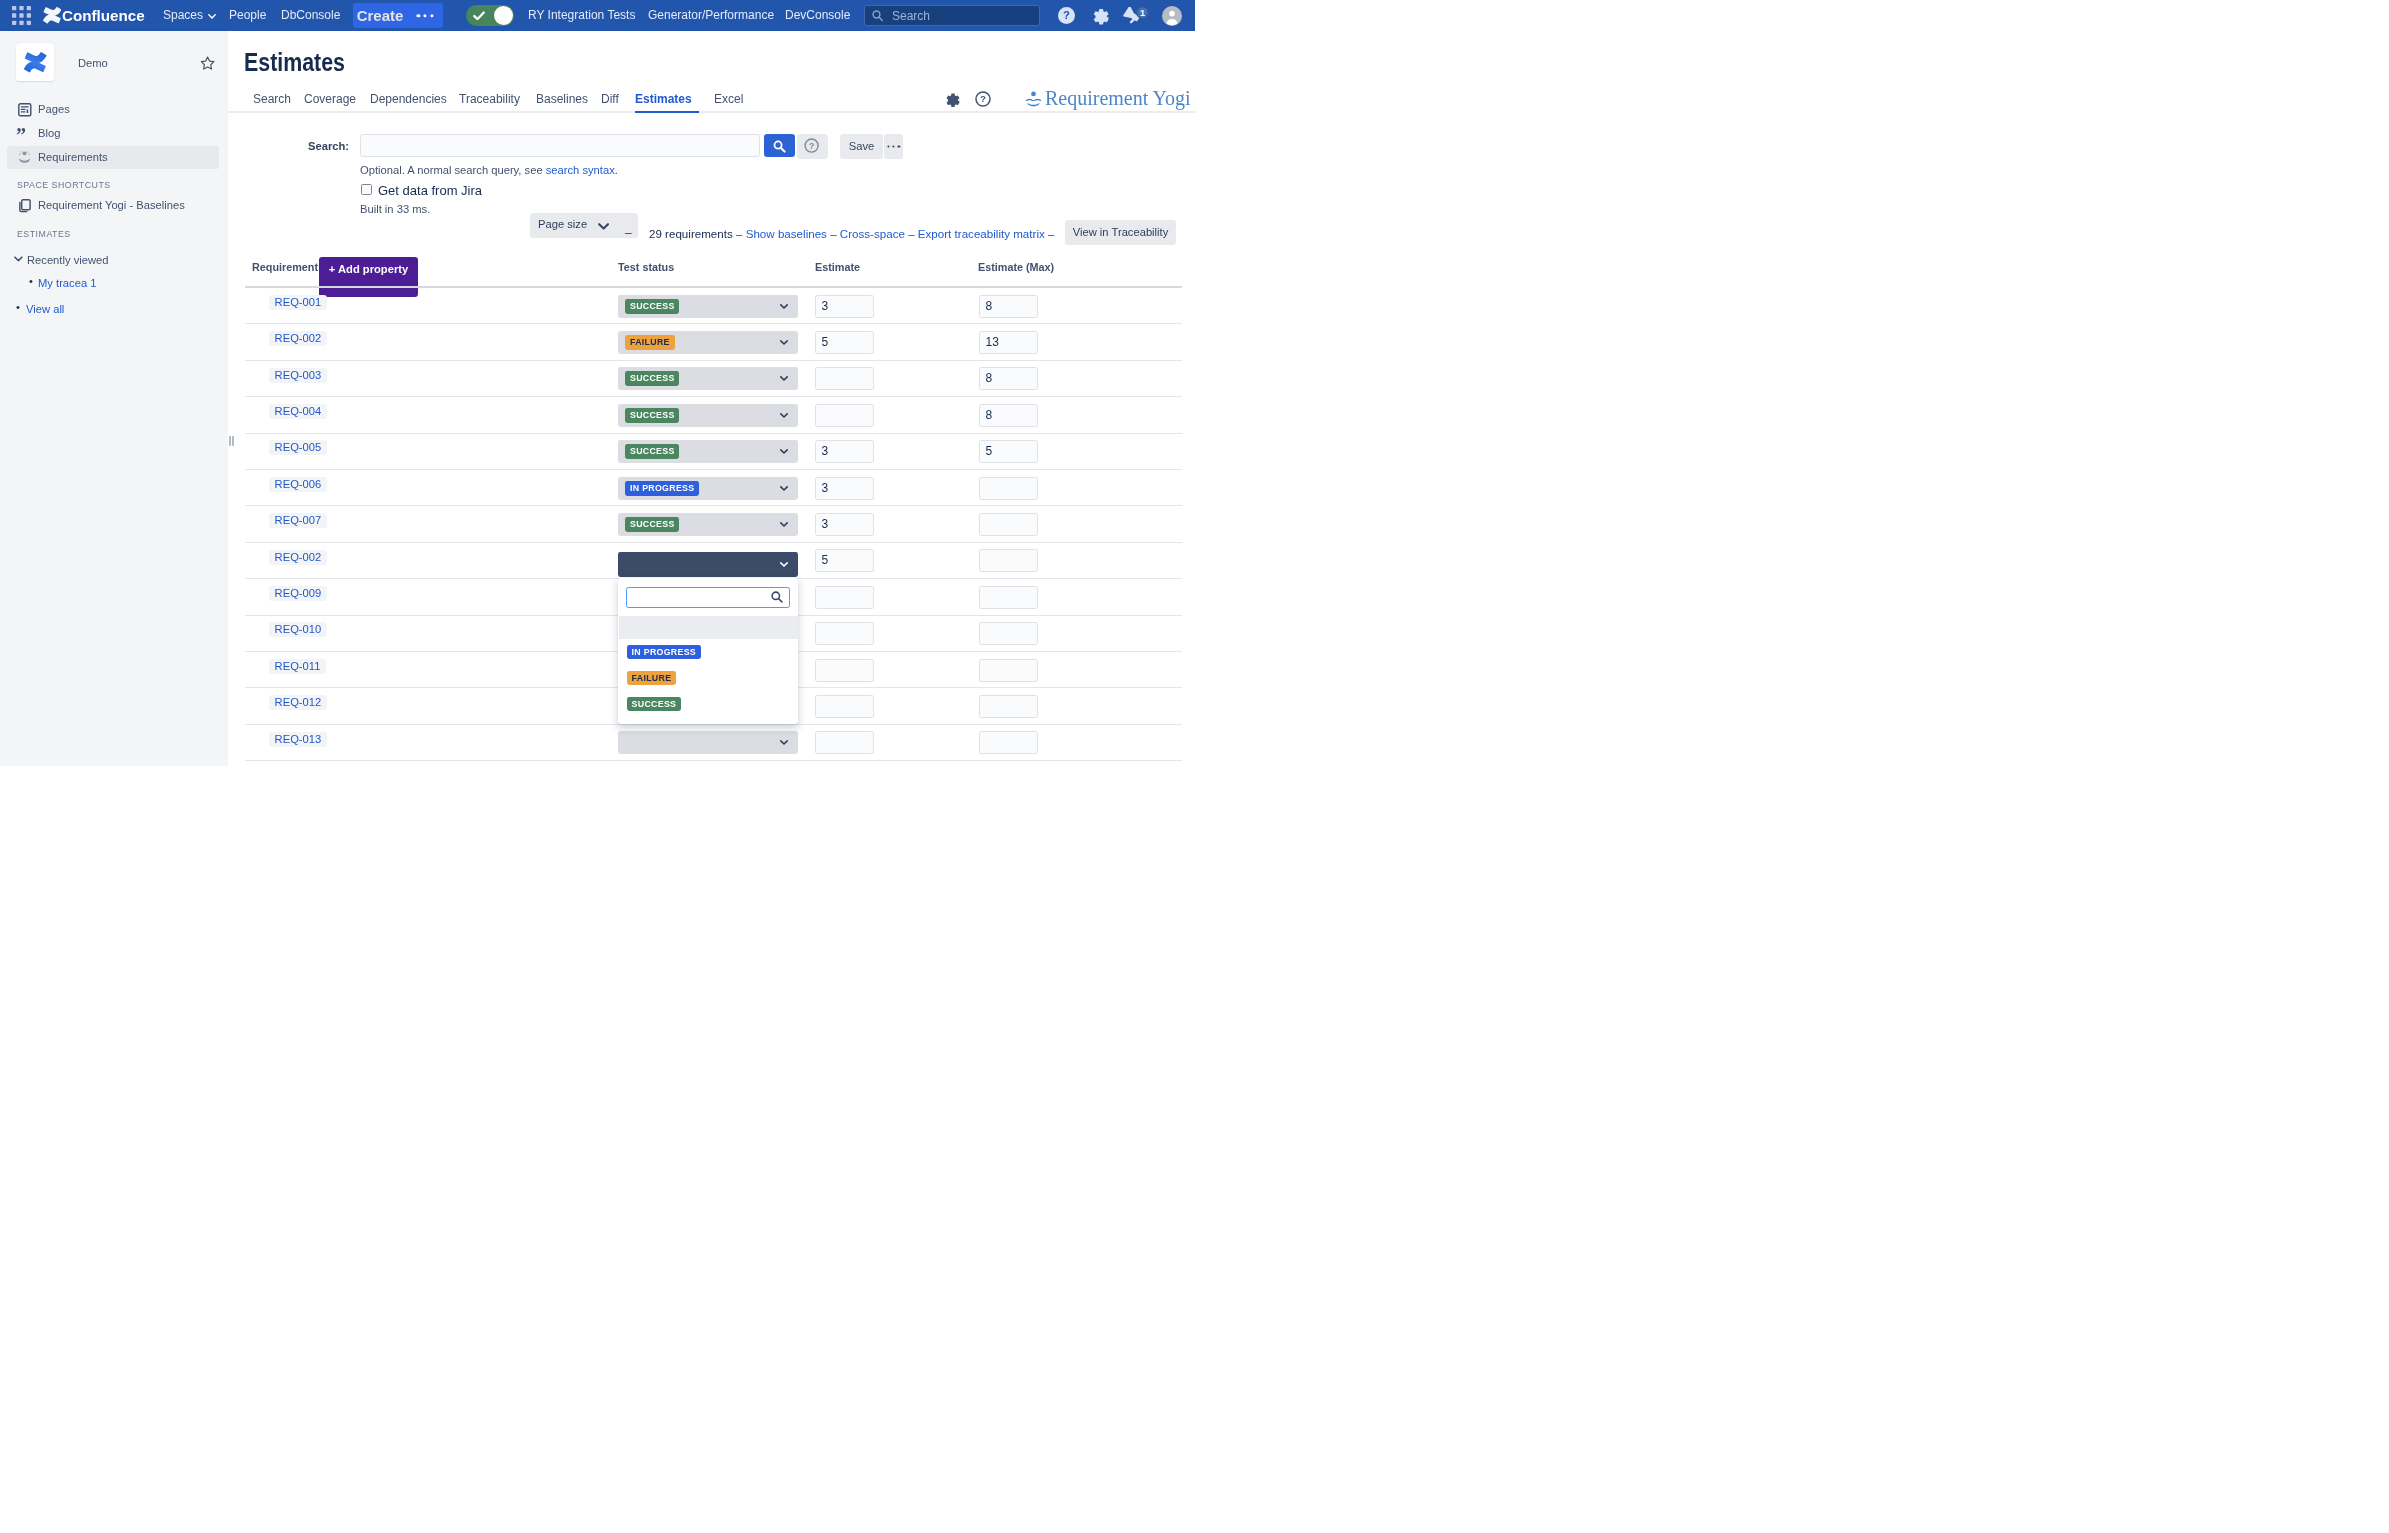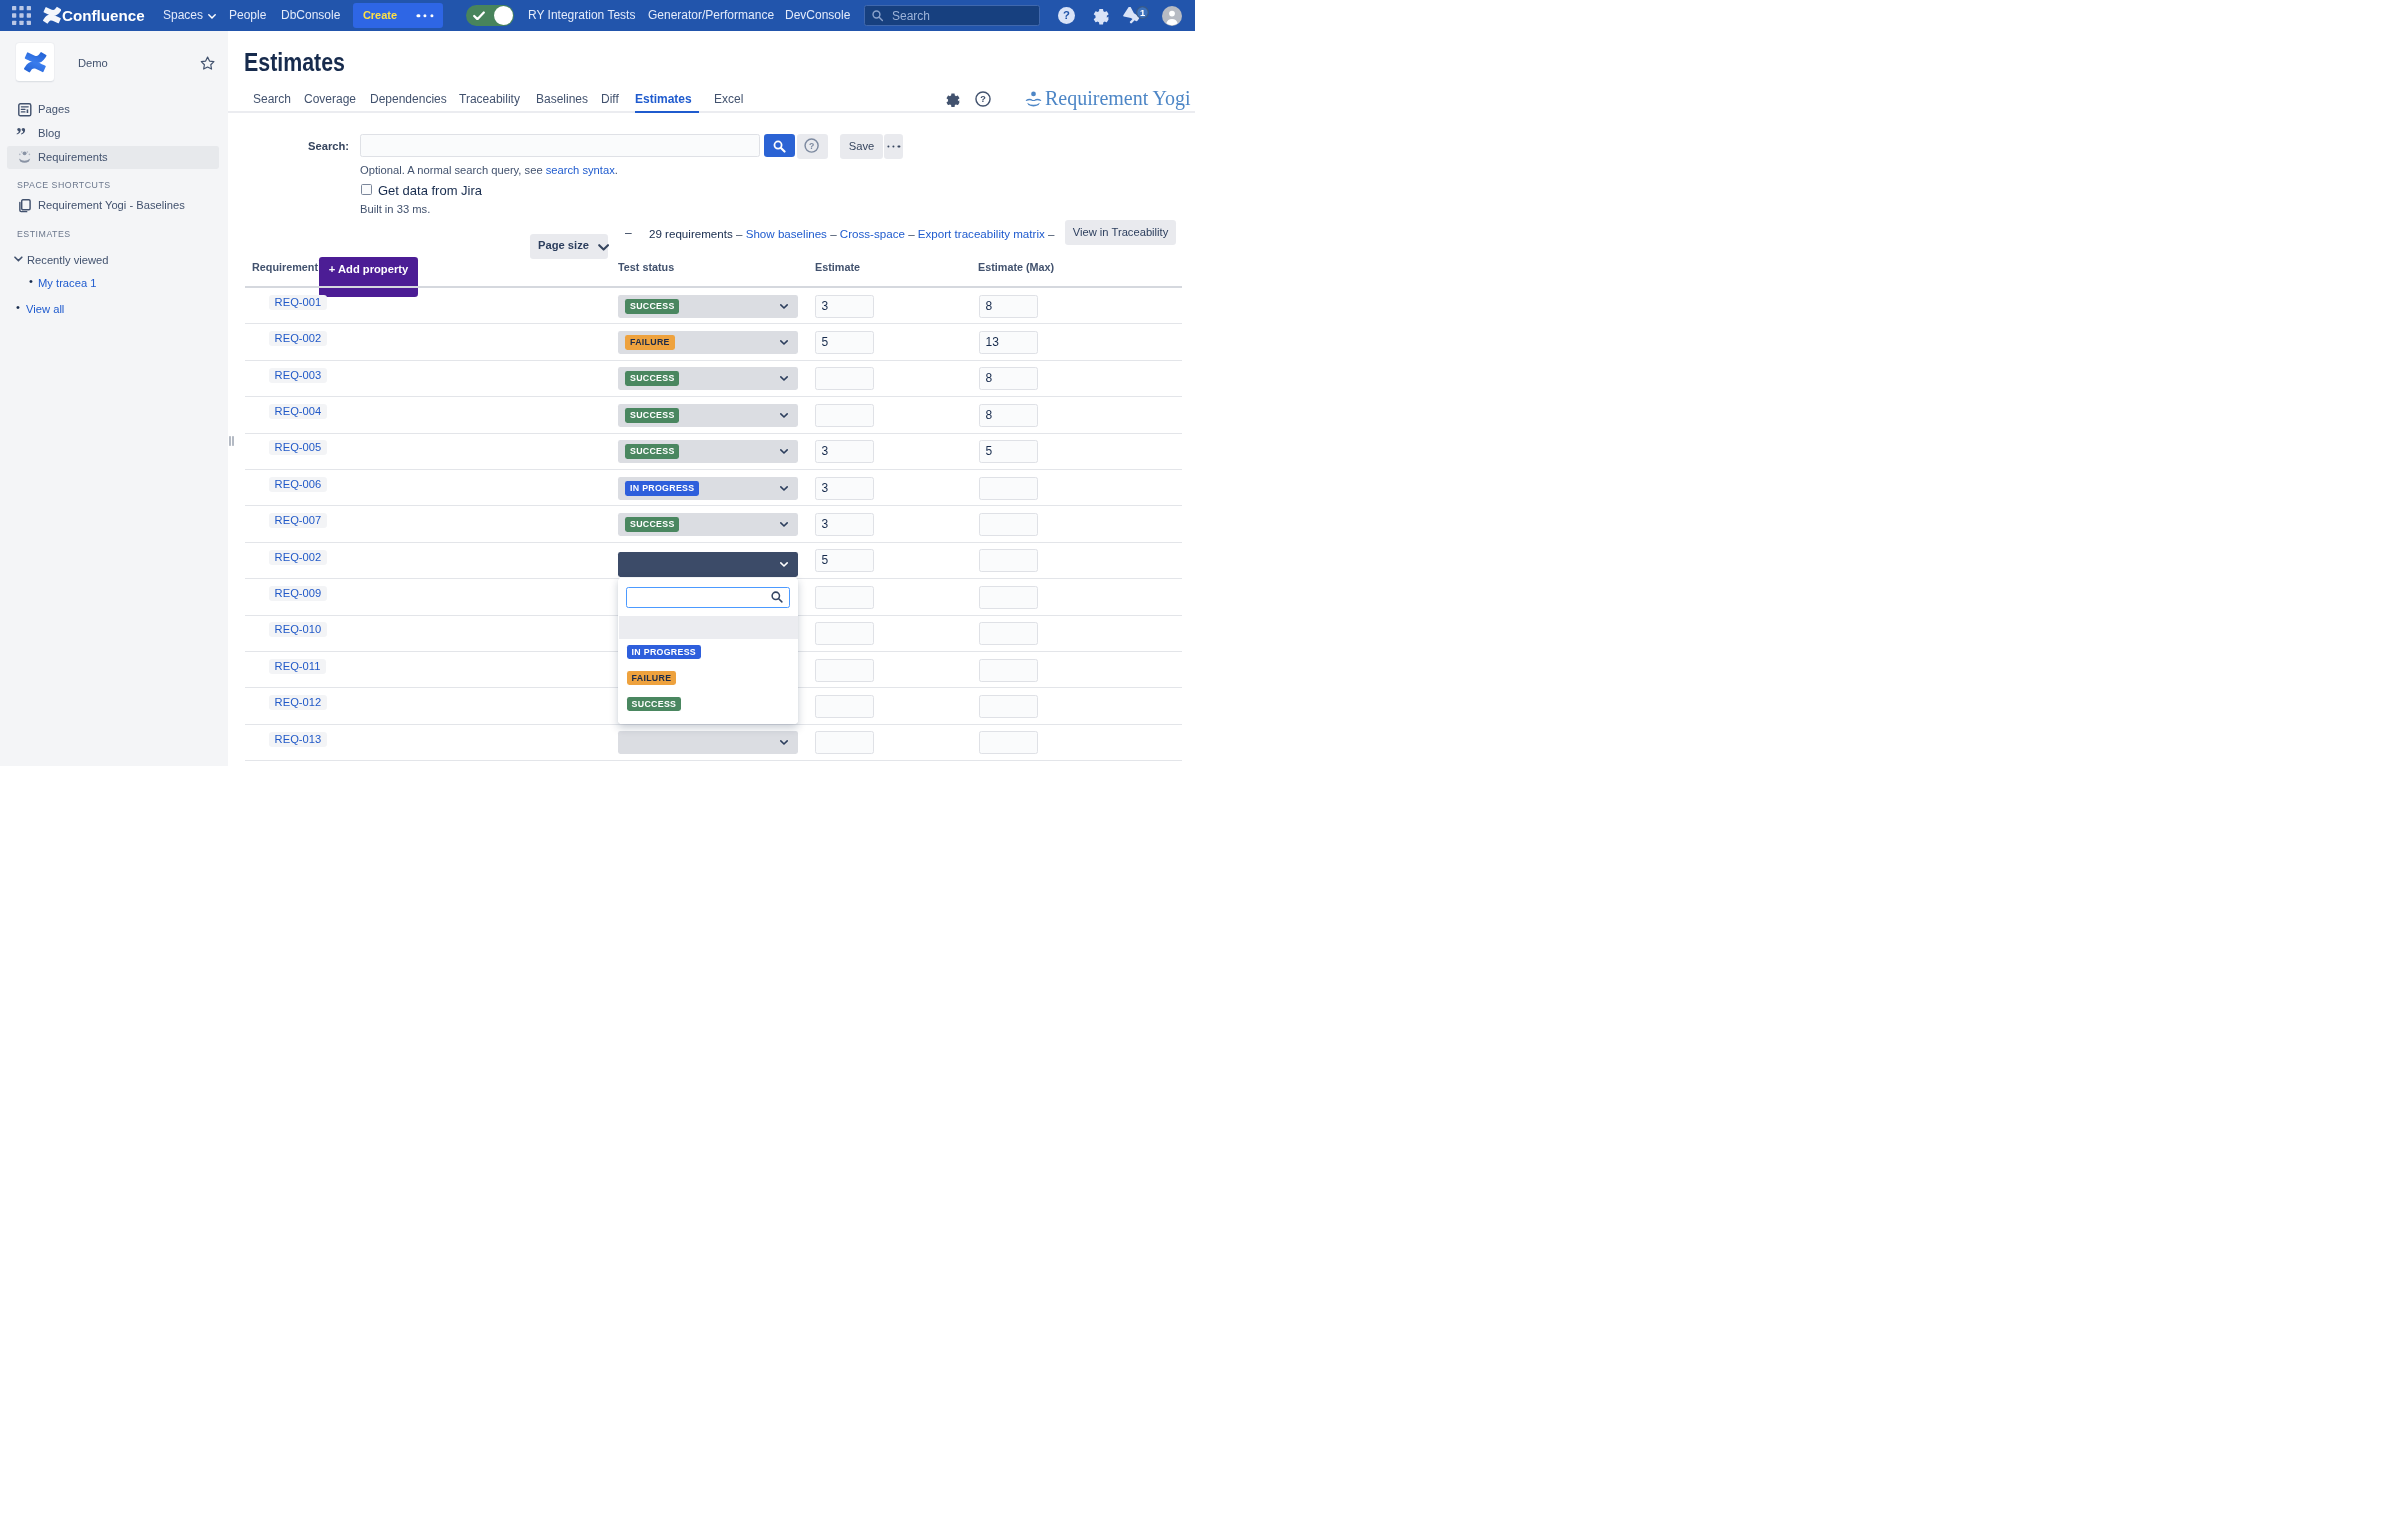--- a/index.html
+++ b/index.html
@@ -4,21 +4,21 @@
 <style>
   * { margin:0; padding:0; box-sizing:border-box; }
   html,body { width:1195px; height:767px; overflow:hidden; background:#fff;
     font-family:"Liberation Sans", sans-serif; }
   #page { position:relative; width:1195px; height:767px; }
   .abs { position:absolute; }
 
   
   #topbar { position:absolute; left:0; top:0; width:1195px; height:31px; background:#2255ac; }
   #topbar .navtxt { position:absolute; top:0; height:31px; line-height:31px; color:#e4ebfa; font-size:12px; white-space:nowrap; }
-  #createbtn { position:absolute; left:353px; top:3.2px; width:54px; height:25px; background:#2e66e5; border-radius:3.2px 0 0 3.2px; color:#fde047; font-size:11px; font-weight:700; text-align:center; line-height:25px; }
+  #createbtn { position:absolute; left:353px; top:3.2px; width:54px; height:25px; background:#2e66e5; border-radius:3.2px 0 0 3.2px; color:#e5e5e5; font-size:15px; font-weight:700; text-align:center; line-height:25px; }
   #moreseg { position:absolute; left:407px; top:3.2px; width:36px; height:25px; background:#2e66e5; border-radius:0 3.2px 3.2px 0; }
   #moreseg .dots { position:absolute; left:50%; top:50%; transform:translate(-50%,-50%); display:flex; gap:3.2px; }
   #moreseg .dots i { width:3.6px; height:3.6px; border-radius:50%; background:#fff; }
   #toggle { position:absolute; left:466px; top:4.8px; width:48px; height:21px; background:#48845c; border-radius:11.2px; }
   #toggle .knob { position:absolute; right:1.2px; top:1.2px; width:19px; height:19px; background:#fff; border-radius:50%; }
   #hsearch { position:absolute; left:864px; top:4.8px; width:176px; height:21.6px; background:#17407f; border:0.8px solid #4068ad; border-radius:2.4px; color:#9db3d9; font-size:12px; line-height:20px; padding-left:27px; }
 
   
   #sidebar { position:absolute; left:0; top:31px; width:228px; height:735px; background:#f4f5f7; }
   #slogo { position:absolute; left:16px; top:12px; width:38px; height:38px; background:#fff; border-radius:3.2px; box-shadow:0 0.8px 1.6px rgba(9,30,66,.12); }
@@ -225,21 +225,21 @@
         <i style="width:2.8px;height:2.8px;border-radius:50%;background:#36455e;"></i>
         <i style="width:2.8px;height:2.8px;border-radius:50%;background:#36455e;"></i>
         <i style="width:2.8px;height:2.8px;border-radius:50%;background:#36455e;"></i>
       </div>
     </div>
     <div class="abs" style="left:360px;top:164px;font-size:11.2px;color:#42526e;">Optional. A normal search query, see <span class="link">search syntax</span>.</div>
     <div class="abs" style="left:361px;top:184px;width:11.2px;height:11.2px;border:1.6px solid #7a869a;border-radius:1.6px;background:#fafbfc;"></div>
     <div class="abs" style="left:378px;top:183px;font-size:13px;color:#172b4d;">Get data from Jira</div>
     <div class="abs" style="left:360px;top:203px;font-size:11.2px;color:#42526e;">Built in 33 ms.</div>
 
-    <div class="gbtn" style="left:530px;top:234px;width:78px;height:25px;font-weight:bold;">
+    <div class="gbtn" style="left:530px;top:213px;width:108px;height:25px;">
       <div class="abs" style="left:8px;top:4.8px;font-size:11.2px;color:#2c3e5d;">Page size</div>
       <svg class="abs" style="left:68px;top:9.6px" width="11.2" height="7.2" viewBox="0 0 14 9">
           <path d="M1.5 1.5l5.5 5.5 5.5-5.5" stroke="#36455e" stroke-width="2.6" fill="none" stroke-linecap="round" stroke-linejoin="round"></path>
         </svg>
     </div>
     <div class="abs" style="left:625px;top:226px;font-size:12px;color:#36455e;">–</div>
     <div class="abs" style="left:649px;top:227px;font-size:11.6px;color:#172b4d;white-space:nowrap;">29 requirements <span style="color:#36455e">–</span> <span class="link">Show baselines</span> <span style="color:#36455e">–</span> <span class="link">Cross-space</span> <span style="color:#36455e">–</span> <span class="link">Export traceability matrix</span> <span style="color:#36455e">–</span></div>
     <div class="gbtn" style="left:1065px;top:220px;width:111px;height:25px;line-height:25px;color:#2c3e5d;">View in Traceability</div>
 
     <div class="hdrlbl" style="left:252px;">Requirement</div>

